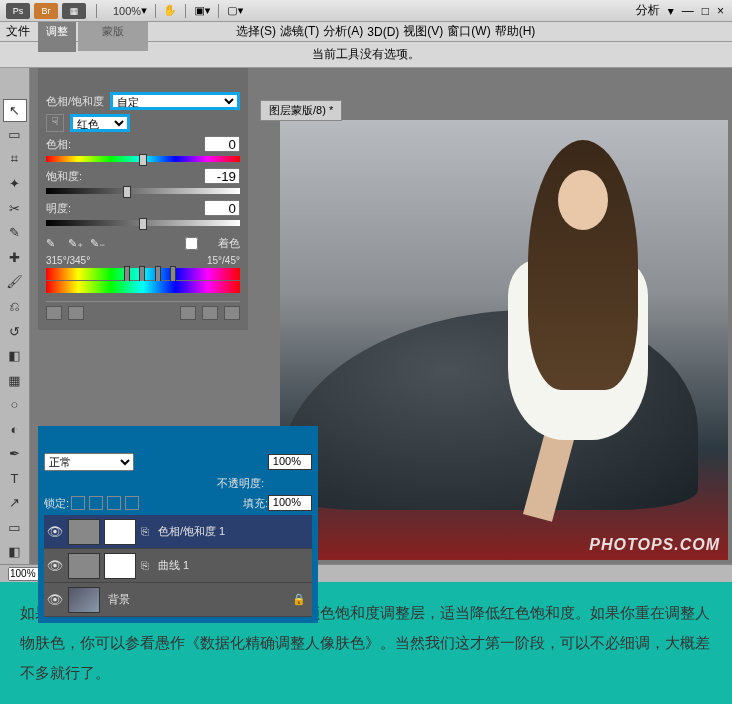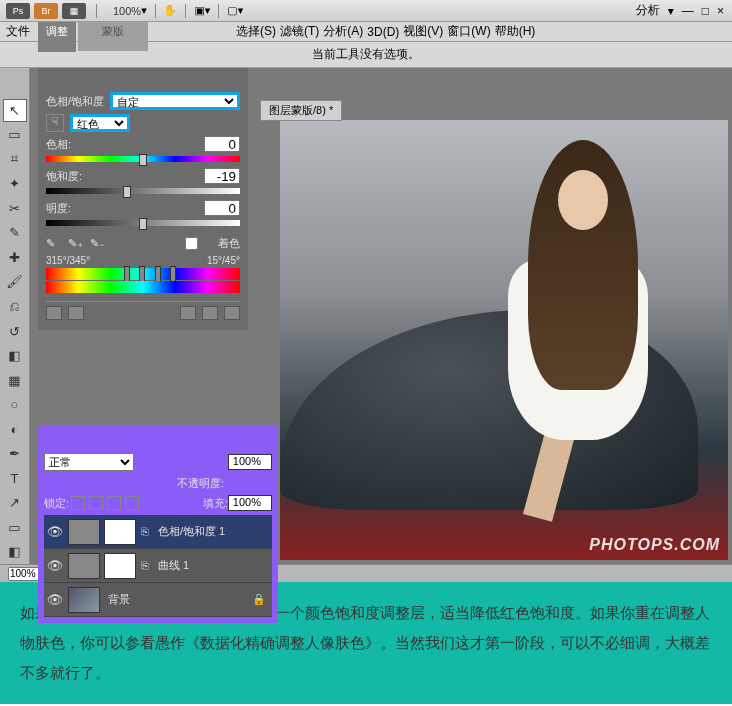--- a/index.html
+++ b/index.html
@@ -33,21 +33,21 @@
 .gray-grad { background: linear-gradient(90deg, #000, #fff); height: 6px; }
 .slider-thumb { position: absolute; top: -2px; width: 8px; height: 12px; background: #ccc; border: 1px solid #333; transform: translateX(-50%); }
 .eyedrops { display: flex; gap: 8px; margin: 10px 0 4px; align-items: center; }
 .eyedrops .ed { width: 14px; height: 14px; }
 .colorize { margin-left: auto; display: flex; align-items: center; gap: 20px; }
 .ramp-row { display: flex; justify-content: space-between; font-size: 10px; }
 .ramp { height: 12px; background: linear-gradient(90deg, red, yellow, lime, cyan, blue, magenta, red); margin-top: 2px; position: relative; }
 .ramp .marker { position: absolute; top: -2px; width: 6px; height: 16px; background: #888; border: 1px solid #333; }
 .panel-footer { display: flex; gap: 6px; margin-top: 8px; border-top: 1px solid #888; padding-top: 4px; }
 .panel-footer .ic { width: 16px; height: 14px; background: #888; border: 1px solid #555; }
-.layers-panel { position: absolute; left: 38px; top: 358px; width: 240px; background: #8b5cf6; color: #e0e0e0; z-index: 6; padding: 6px; font-size: 11px; }
+.layers-panel { position: absolute; left: 38px; top: 358px; width: 280px; background: #0369a1; color: #e0e0e0; z-index: 6; padding: 6px; font-size: 11px; }
 .layers-panel .top-row { display: flex; align-items: center; margin-bottom: 4px; }
 .layers-panel select { height: 18px; font-size: 11px; }
 .layers-panel .opacity-lbl { margin-left: auto; margin-right: 4px; margin-top: 44px; }
 .layers-panel .opacity-val { width: 44px; background: #fff; color: #000; border: 1px solid #333; height: 16px; text-align: right; padding-right: 10px; position: relative; }
 .layers-panel .lock-row { display: flex; align-items: center; margin-bottom: 4px; }
 .layers-panel .lock-row .lk { width: 14px; height: 14px; margin: 0 2px; border: 1px solid #888; }
 .layer { display: flex; align-items: center; height: 34px; background: #5a5a5a; border-bottom: 1px solid #444; }
 .layer.sel { background: #2a3f6e; }
 .layer .eye { width: 22px; text-align: center; font-size: 13px; }
 .layer .thumb { width: 32px; height: 26px; background: #888; border: 1px solid #333; margin: 0 2px; }

